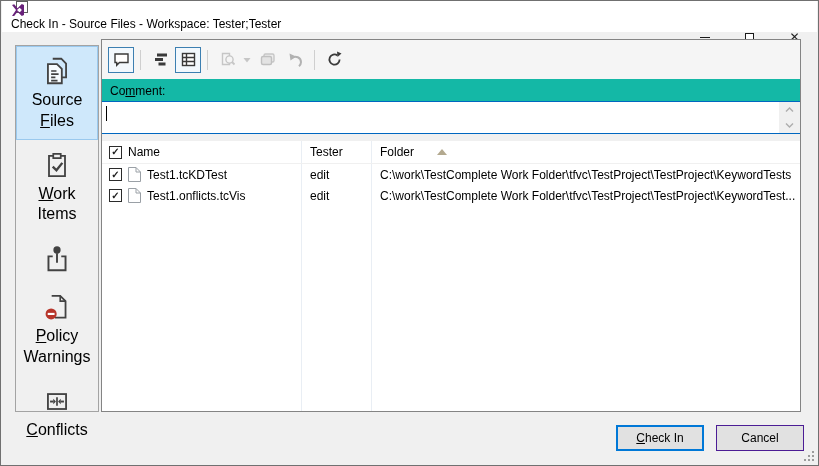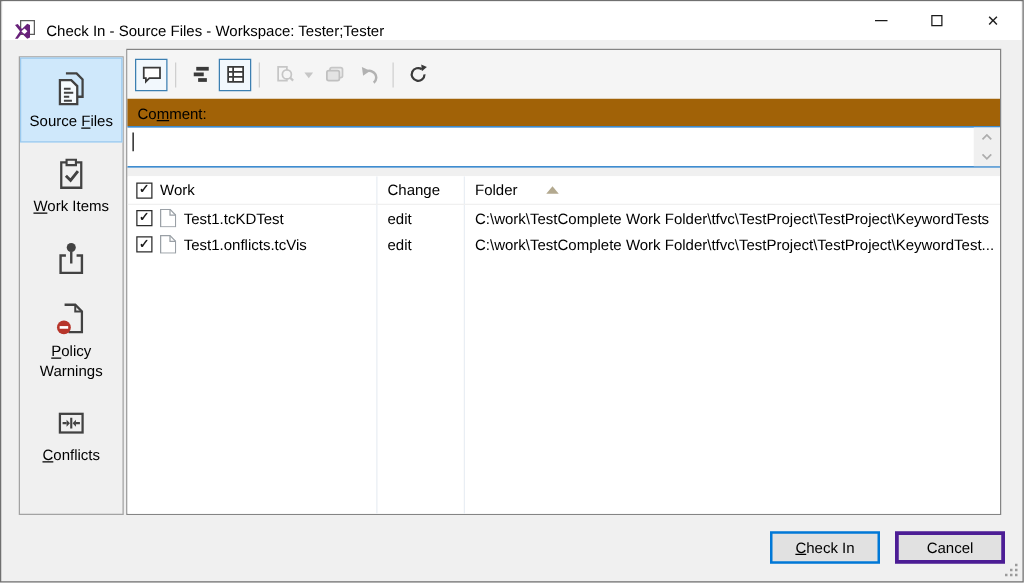--- a/index.html
+++ b/index.html
@@ -11,21 +11,21 @@
     width: 819px; height: 466px;
     background: #f0f0f0;
     border: 1px solid #707070;
     overflow: hidden;
     font-size: 12px; color:#000;
   }
 
   
   .titlebar {
     position:absolute; left:1px; top:0; right:1px; height:31px;
-    background:#ffffff; display:flex; align-items:flex-end;
+    background:#ffffff; display:flex; align-items:flex-start;flex-direction:column;
   }
   .titlebar .app-icon { margin-left:9px; width:17px; height:16px; position:relative; flex:0 0 auto; }
   .titlebar .title-text { margin-left:9px; font-size:12px; color:#000; white-space:nowrap; }
   .win-controls { margin-left:auto; display:flex; height:100%; }
   .win-btn { width:45px; height:100%; display:flex; align-items:center; justify-content:center; color:#1a1a1a; }
   .glyph-min { width:10px; height:1px; background:#1a1a1a; }
   .glyph-max { width:9px; height:9px; border:1px solid #1a1a1a; background:#fff; }
   .glyph-close { font-size:12px; line-height:1; }
 
   
@@ -34,41 +34,41 @@
     border:1px solid #a3a3a3; background:#f0f0f0;
     display:flex; flex-direction:column; align-items:stretch;
   }
   .side-item {
     padding:8px 2px 7px; text-align:center; line-height:1.3;
     display:flex; flex-direction:column; align-items:center; gap:3px;
     border:1px solid transparent;
   }
   .side-item.selected { background:#cfe8fb; border:1px solid #9ac9ee; }
   .side-item .ico { width:32px; height:32px; display:block; }
-  .side-label { font-size:12px; color:#000; }
+  .side-label { font-size:16px; color:#000; }
 
   
   .mainpanel {
     position:absolute; left:100px; top:38px; width:700px; height:373px;
     border:1px solid #848484; background:#fff;
     display:flex; flex-direction:column;
   }
   .toolbar {
     height:39px; background:#f5f5f5; display:flex; align-items:center;
     padding-left:6px; gap:2px; flex:0 0 auto;
   }
   .tbtn {
     width:26px; height:26px; display:flex; align-items:center; justify-content:center;
     border:1px solid transparent;
   }
   .tbtn.pressed { border:1px solid #3c7fb1; background:#f2f8fd; }
   .tsep { width:1px; height:20px; background:#cfcfcf; margin:0 4px; }
   .tcaret { width:10px; height:26px; display:flex; align-items:center; justify-content:center; }
 
-  .comment-row { background:#a16207; padding:5px 12px 3px 8px; flex:0 0 auto; }
+  .comment-row { background:#14b8a6; padding:5px 12px 3px 8px; flex:0 0 auto; }
   .comment-label { font-size:12px; }
   u { text-decoration:underline; }
 
   .comment-box {
     flex:0 0 auto; height:33px; background:#fff;
     border-top:1px solid #0067c0; border-bottom:1px solid #0067c0;
     position:relative; display:flex;
   }
   .comment-input {
     flex:1; border:none; outline:none; resize:none; background:transparent;
@@ -101,21 +101,21 @@
   .sort-arrow { width:0; height:0; border-left:5px solid transparent; border-right:5px solid transparent; border-bottom:6px solid #b3a98f; }
   .file-ico { width:13px; height:15px; flex:0 0 auto; }
 
   
   .btn {
     position:absolute; width:88px; height:26px; background:#e1e1e1;
     font-family:"Liberation Sans", sans-serif; font-size:12px; color:#000;
     display:flex; align-items:center; justify-content:center;
   }
   .btn-checkin { left:615px; top:424px; border:2px solid #0078d7; }
-  .btn-cancel  { left:715px; top:424px; border:3px solid #4c1d95; }
+  .btn-cancel  { left:715px; top:424px; border:1px solid #4c1d95; }
   .resize-grip { position:absolute; right:4px; bottom:4px; width:10px; height:10px; }
   .resize-grip i {
     position:absolute; width:2px; height:2px; background:#9b9b9b;
   }
   .resize-grip i:nth-child(1){ right:0; bottom:0; }
   .resize-grip i:nth-child(2){ right:4px; bottom:0; }
   .resize-grip i:nth-child(3){ right:0; bottom:4px; }
   .resize-grip i:nth-child(4){ right:8px; bottom:0; }
   .resize-grip i:nth-child(5){ right:0; bottom:8px; }
   .resize-grip i:nth-child(6){ right:4px; bottom:4px; }
@@ -276,24 +276,24 @@
 
     <div class="gap-strip"></div>
 
     <div class="table-area">
       <div class="col-line c1"></div>
       <div class="col-line c2"></div>
 
       <div class="trow thead">
         <div class="hcell cell-name">
           <span class="cb">✓</span>
-          <span>Work</span>
+          <span>Name</span>
         </div>
         <div class="hcell cell-change">
-          <span>Change</span>
+          <span>Tester</span>
         </div>
         <div class="hcell cell-folder">
           <span>Folder</span>
           <span class="sort-arrow"></span>
         </div>
       </div>
 
       <div class="trow">
         <div class="cell-name">
           <span class="cb">✓</span>

